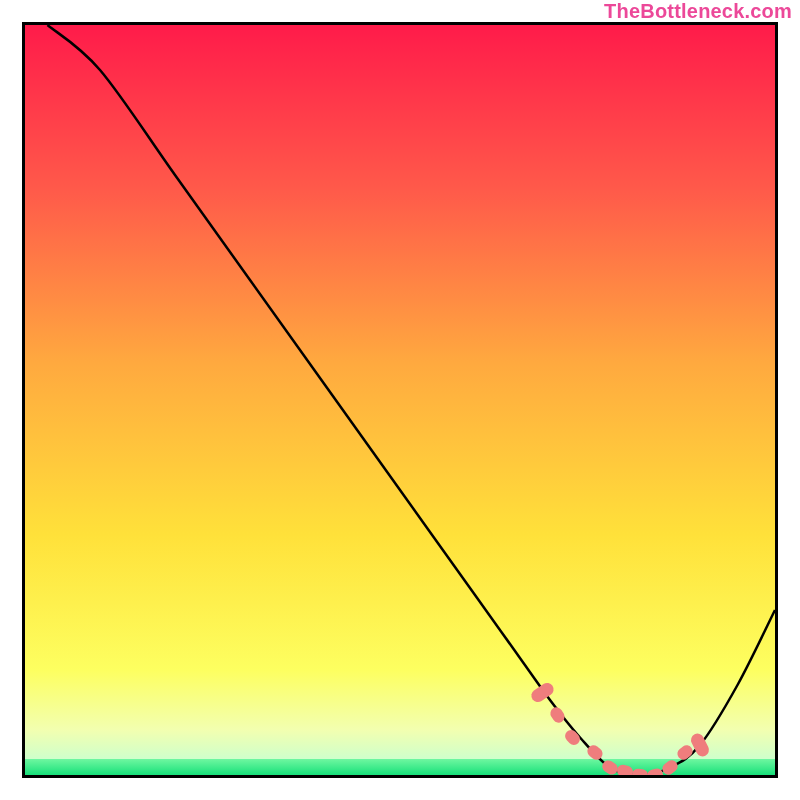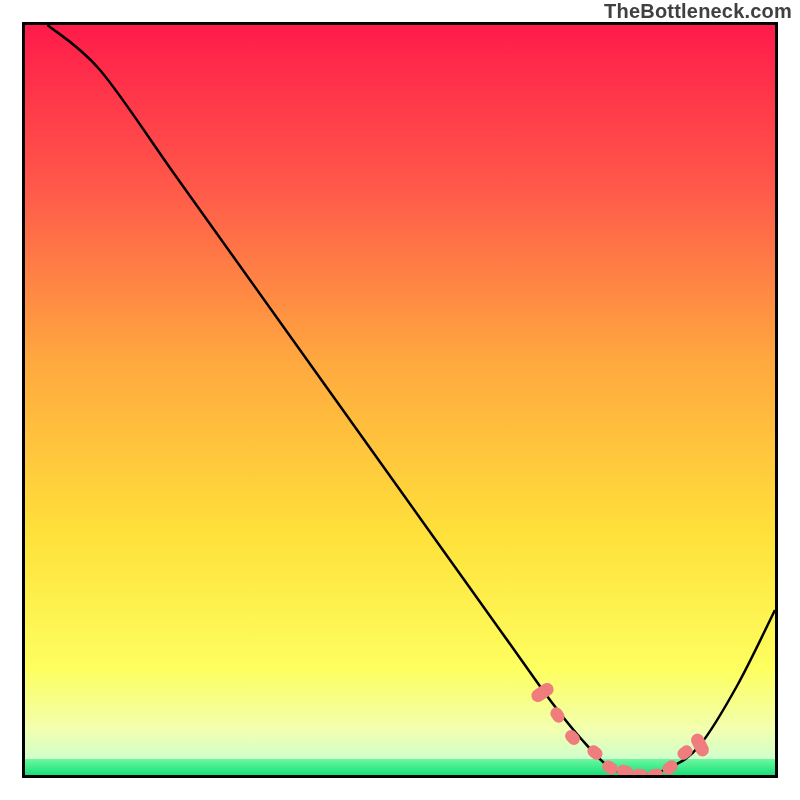--- a/index.html
+++ b/index.html
@@ -43,21 +43,21 @@
     position: absolute;
     left: 0;
     top: 0;
     width: 100%;
     height: 100%;
   }
   .watermark {
     position: absolute;
     top: 0;
     right: 8px;
-    color: #404040;
+    color: #ec4899;
     font-size: 20px;
     font-weight: 600;
     letter-spacing: 0.2px;
   }
 </style>
 </head>
 <body>
 
 <div class="stage">
 

